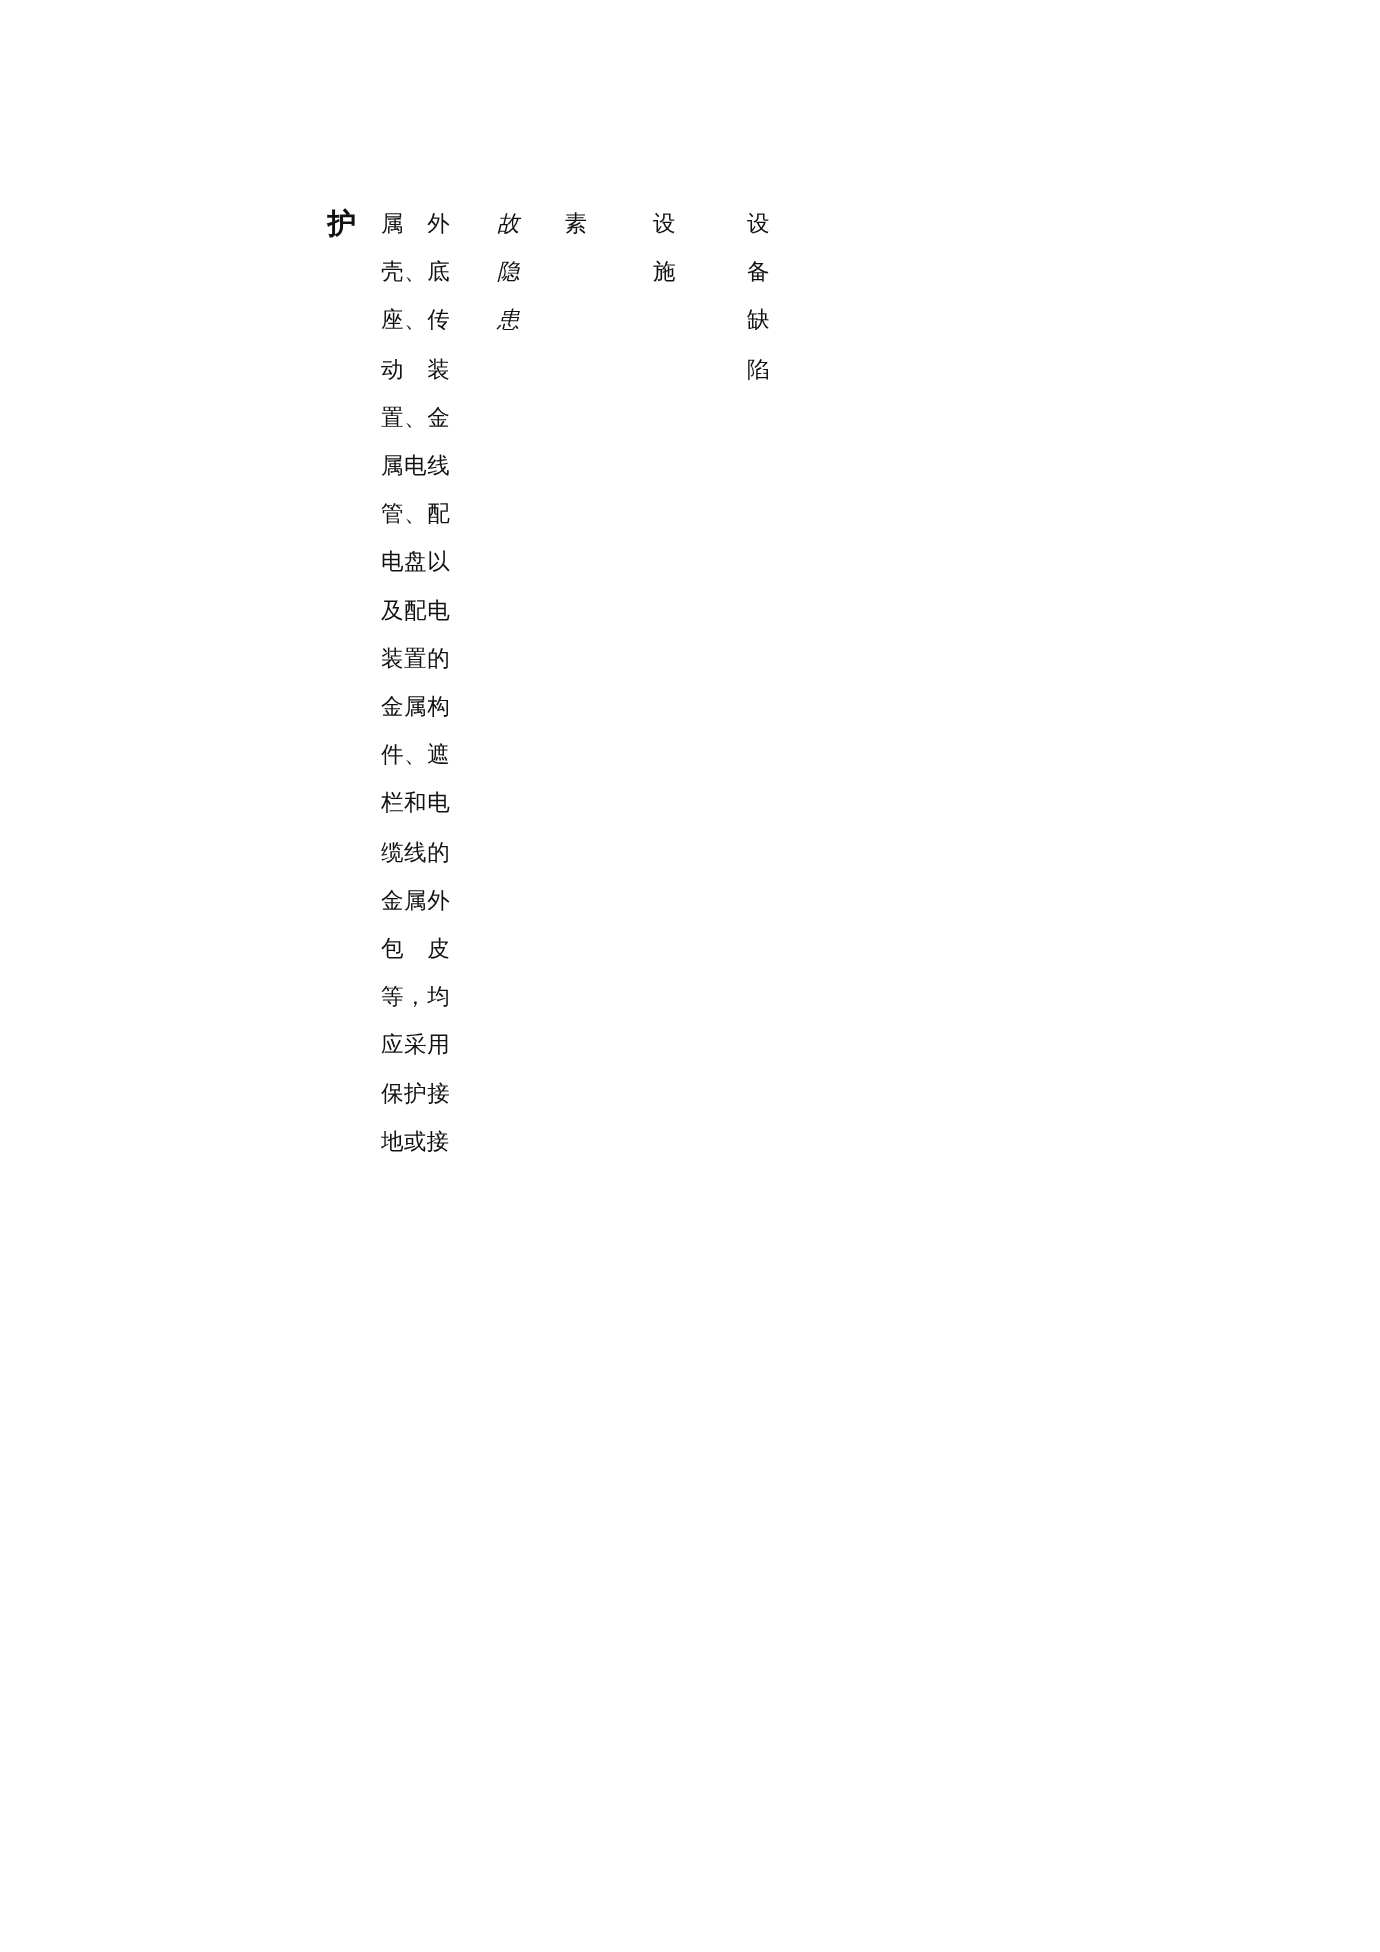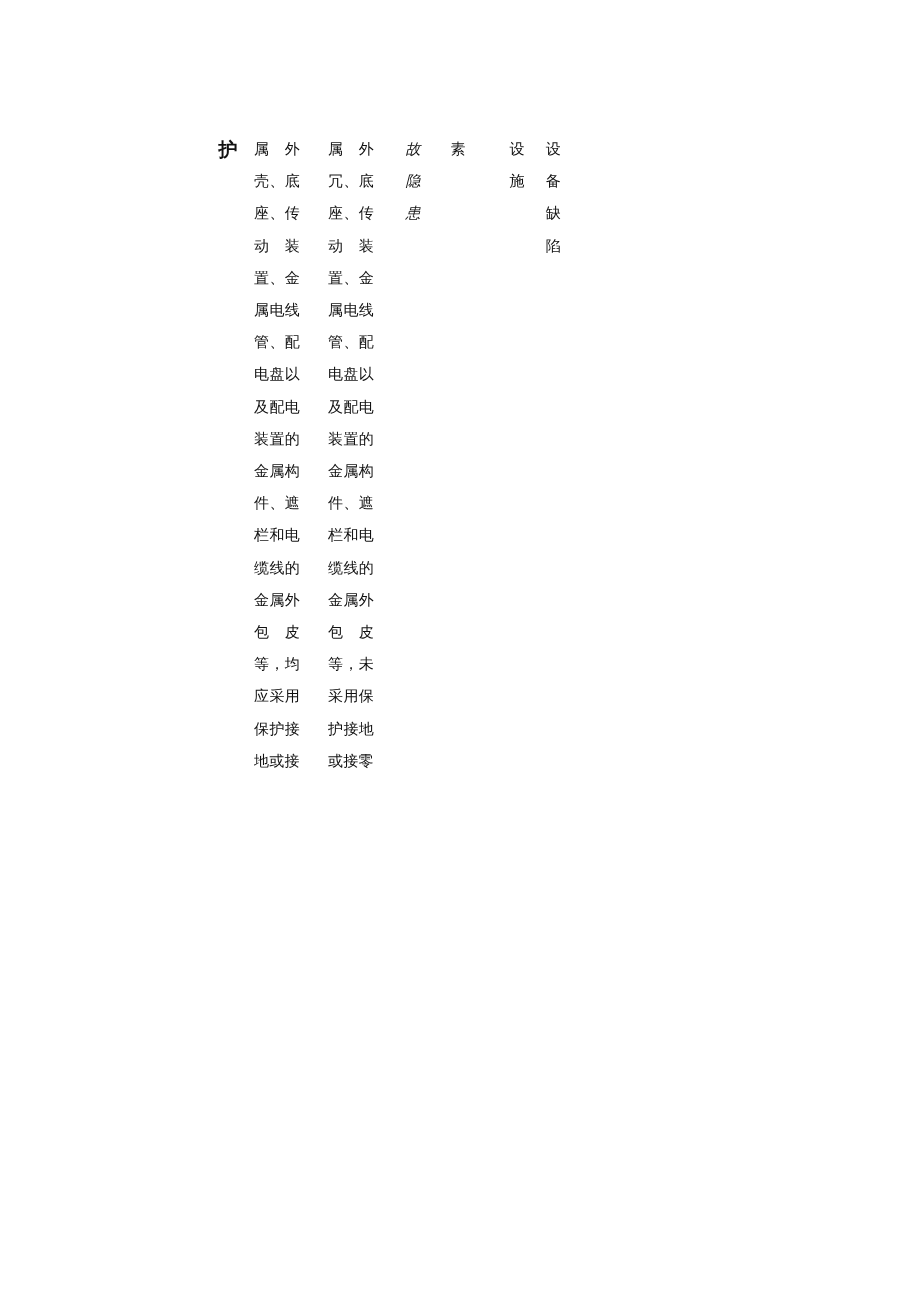--- a/index.html
+++ b/index.html
@@ -82,40 +82,39 @@
     margin-left: 23px;
     text-align: center;
   }
   .col-6 {
     width: 22px;
     margin-left: 37px;
     text-align: center;
   }
   .col-7 {
     width: 22px;
-    margin-left: 11px;
-    text-align: right;
+    margin-left: 44px;
+    text-align: left;
   }
 
   .col-4, .col-5, .col-6, .col-7 {
     line-height: 32.2px;
   }
 </style>
 </head>
 <body>
 
 <div class="page">
 
   <div class="table-fragment">
 
     <div class="col col-1">护</div>
 
     <div class="col col-2">属外壳、底座、传动装置、金属电线管、配电盘以及配电装置的金属构件、遮栏和电缆线的金属外包皮等，均应采用保护接地或接</div>
 
-    <div class="col col-3">属外冗、底座、传动装置、金属电线管、配电盘以及配电装置的金属构件、遮栏和电缆线的金属外包皮等，未采用保护接地或接零</div>
 
     <div class="col col-4">故隐患</div>
 
     <div class="col col-5">素</div>
 
     <div class="col col-6">设施</div>
 
     <div class="col col-7">设备缺陷</div>
 
   </div>

